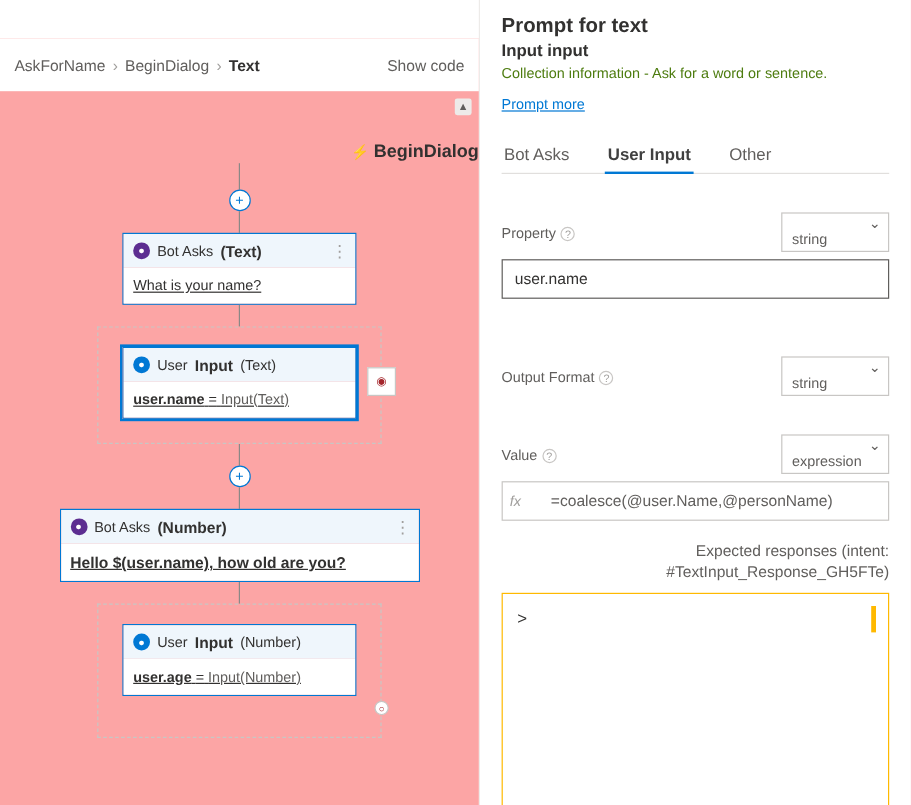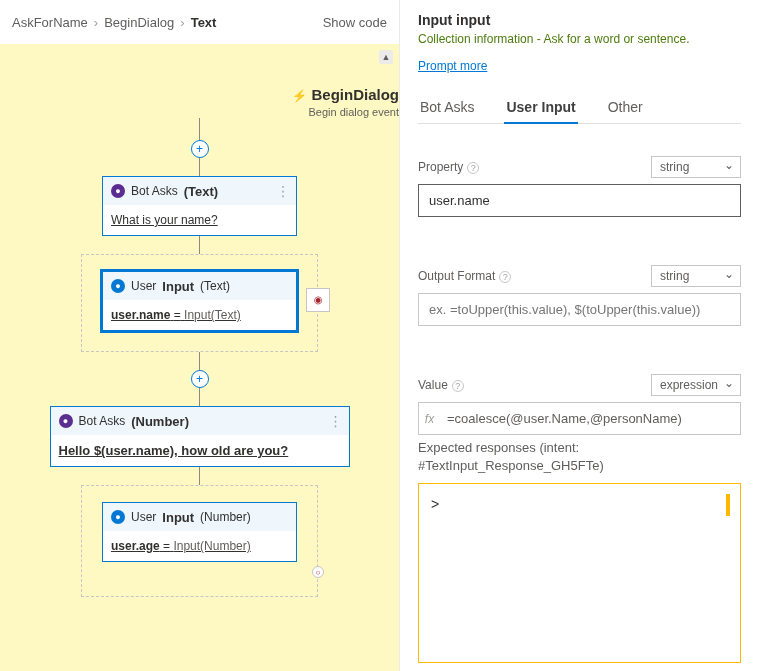--- a/index.html
+++ b/index.html
@@ -1,18 +1,18 @@
 <!DOCTYPE html>
 <html><head>
 <meta charset="utf-8">
 <style>
 * { box-sizing: border-box; margin: 0; padding: 0; }
 body { font-family: "Segoe UI", Arial, sans-serif; background: #fff; color: #323130; width: 759px; height: 671px; overflow: hidden; }
 .main { display: flex; height: 100%; }
-.left { width: 399px; background: #fef9c3; position: relative; }
+.left { width: 399px; background: #fca5a5; position: relative; margin-top: 32px; }
 .right { flex: 1; background: #fff; padding: 12px 18px 0 18px; border-left: 1px solid #edebe9; }
 .topbar { height: 44px; background: #fff; display: flex; align-items: center; padding: 0 12px; justify-content: space-between; color: #605e5c; }
 .breadcrumb { font-size: 13px; display: flex; gap: 6px; align-items: center; }
 .breadcrumb .sep { color: #a19f9d; }
 .breadcrumb .curr { color: #323130; font-weight: 600; }
 .showcode { font-size: 13px; color: #605e5c; cursor: pointer; }
 .canvas { position: relative; height: calc(100% - 44px); overflow: hidden; }
 .scroller { position: absolute; top: 6px; right: 6px; width: 14px; height: 14px; background: #edebe9; color: #605e5c; font-size: 9px; display:flex; align-items:center; justify-content:center; border-radius:2px;}
 .trigger { text-align: right; margin-top: 42px; }
 .trigger-icon { font-size: 12px; margin-right: 4px; }
@@ -40,28 +40,28 @@
 .rtitle { font-size: 17px; font-weight: 600; margin-bottom: 2px; }
 .rsub1 { font-size: 14px; color: #323130; font-weight:600; margin-bottom: 4px; }
 .rsub2 { font-size: 12px; color: #4d7c0f; margin-bottom: 10px; }
 .learn { font-size: 12px; color: #0078d4; text-decoration: underline; cursor: pointer; display:inline-block; margin-bottom: 18px; }
 .tabs { display: flex; gap: 28px; border-bottom: 1px solid #e1dfdd; margin-bottom: 18px; }
 .tab { padding: 8px 2px; font-size: 14px; color: #605e5c; cursor: pointer; position: relative; }
 .tab.active { color: #404040; font-weight: 600; }
 .tab.active::after { content:""; position:absolute; left:0; right:0; bottom:-1px; height:2px; background:#0078d4; }
 .field-row { display: flex; justify-content: space-between; align-items: center; margin-bottom: 6px; font-size: 12px; color: #605e5c; margin-top: 32px; }
 .field-row .help { color:#a19f9d; margin-left:4px; border:1px solid #c8c6c4; border-radius:50%; width:12px;height:12px; display:inline-flex;align-items:center;justify-content:center; font-size:9px; cursor:pointer;}
-.typesel { border: 1px solid #c8c6c4; color:#605e5c; padding: 3px 20px 3px 8px; font-size:12px; background:#fff; position:relative; min-width:90px; text-align:left; cursor:pointer;}
+.typesel { border: 1px solid #c8c6c4; color:#605e5c; padding: 14px 20px 3px 8px; font-size:12px; background:#fff; position:relative; min-width:90px; text-align:left; cursor:pointer;}
 .typesel::after { content:"⌄"; position:absolute; right:6px; top:1px; }
 .input { width: 100%; border: 1px solid #605e5c; padding: 8px 10px; font-size: 13px; color: #323130; margin-bottom: 16px; }
 .input.gray { border-color:#c8c6c4; color:#a19f9d; }
-.fxrow { display:flex; width:100%; border:1px solid #c8c6c4; margin-bottom:4px;}
+.fxrow { display:flex; width:100%; border:1px solid #c8c6c4; margin-bottom:16px;gap:12px;}
 .fxrow .fx { width:22px; display:flex;align-items:center;justify-content:center; color:#a19f9d; font-style:italic; font-size:12px; border-right:1px solid transparent;}
 .fxrow .fxval { flex:1; padding:8px 6px; font-size:13px; color:#605e5c; white-space:nowrap; overflow:hidden;}
-.exlabel { font-size: 13px; color: #605e5c; line-height:1.4; margin-bottom: 8px; }
+.exlabel { font-size: 13px; color: #605e5c; line-height:1.4; margin-bottom: 8px; text-align: right; }
 .yellowbox { border: 1px solid #ffb900; min-height: 180px; padding: 12px; font-size: 14px; position:relative; }
 .yellowbox .cursor { position:absolute; top:10px; right:10px; width:4px; height:22px; background:#ffb900;}
 </style>
 </head>
 <body>
 
 <div class="main">
   <div class="left">
     <div class="topbar">
       <div class="breadcrumb">
@@ -70,21 +70,20 @@
         <span>BeginDialog</span>
         <span class="sep">›</span>
         <span class="curr">Text</span>
       </div>
       <span class="showcode">Show code</span>
     </div>
     <div class="canvas">
       <div class="scroller">▲</div>
       <div class="trigger">
         <div><span class="trigger-icon">⚡</span><span class="trigger-title">BeginDialog</span></div>
-        <div class="trigger-sub">Begin dialog event</div>
       </div>
       <div class="flowline fl1"></div>
       <div class="plus">+</div>
       <div class="flowline fl2"></div>
 
       <div class="node">
         <div class="node-head">
           <span class="chip purple">●</span>
           <span>Bot Asks</span>
           <b>(Text)</b>
@@ -135,41 +134,41 @@
           </div>
           <div class="node-body">
             <b>user.age</b> <span>=</span> <span style="color:#605e5c">Input(Number)</span>
           </div>
         </div>
       </div>
     </div>
   </div>
 
   <div class="right">
+    <div class="rtitle">Prompt for text</div>
     <div class="rsub1">Input input</div>
     <div class="rsub2">Collection information - Ask for a word or sentence.</div>
     <a class="learn">Prompt more</a>
 
     <div class="tabs">
       <div class="tab">Bot Asks</div>
       <div class="tab active">User Input</div>
       <div class="tab">Other</div>
     </div>
 
     <div class="field-row">
       <span><span>Property</span><span class="help">?</span></span>
       <span class="typesel">string</span>
     </div>
     <input class="input" value="user.name" style="">
 
     <div class="field-row">
       <span><span>Output Format</span><span class="help">?</span></span>
       <span class="typesel">string</span>
     </div>
-    <input class="input gray" placeholder="ex. =toUpper(this.value), $(toUpper(this.value))" style="">
 
     <div class="field-row">
       <span><span>Value</span><span class="help">?</span></span>
       <span class="typesel">expression</span>
     </div>
     <div class="fxrow">
       <div class="fx">fx</div>
       <div class="fxval">=coalesce(@user.Name,@personName)</div>
     </div>
 

